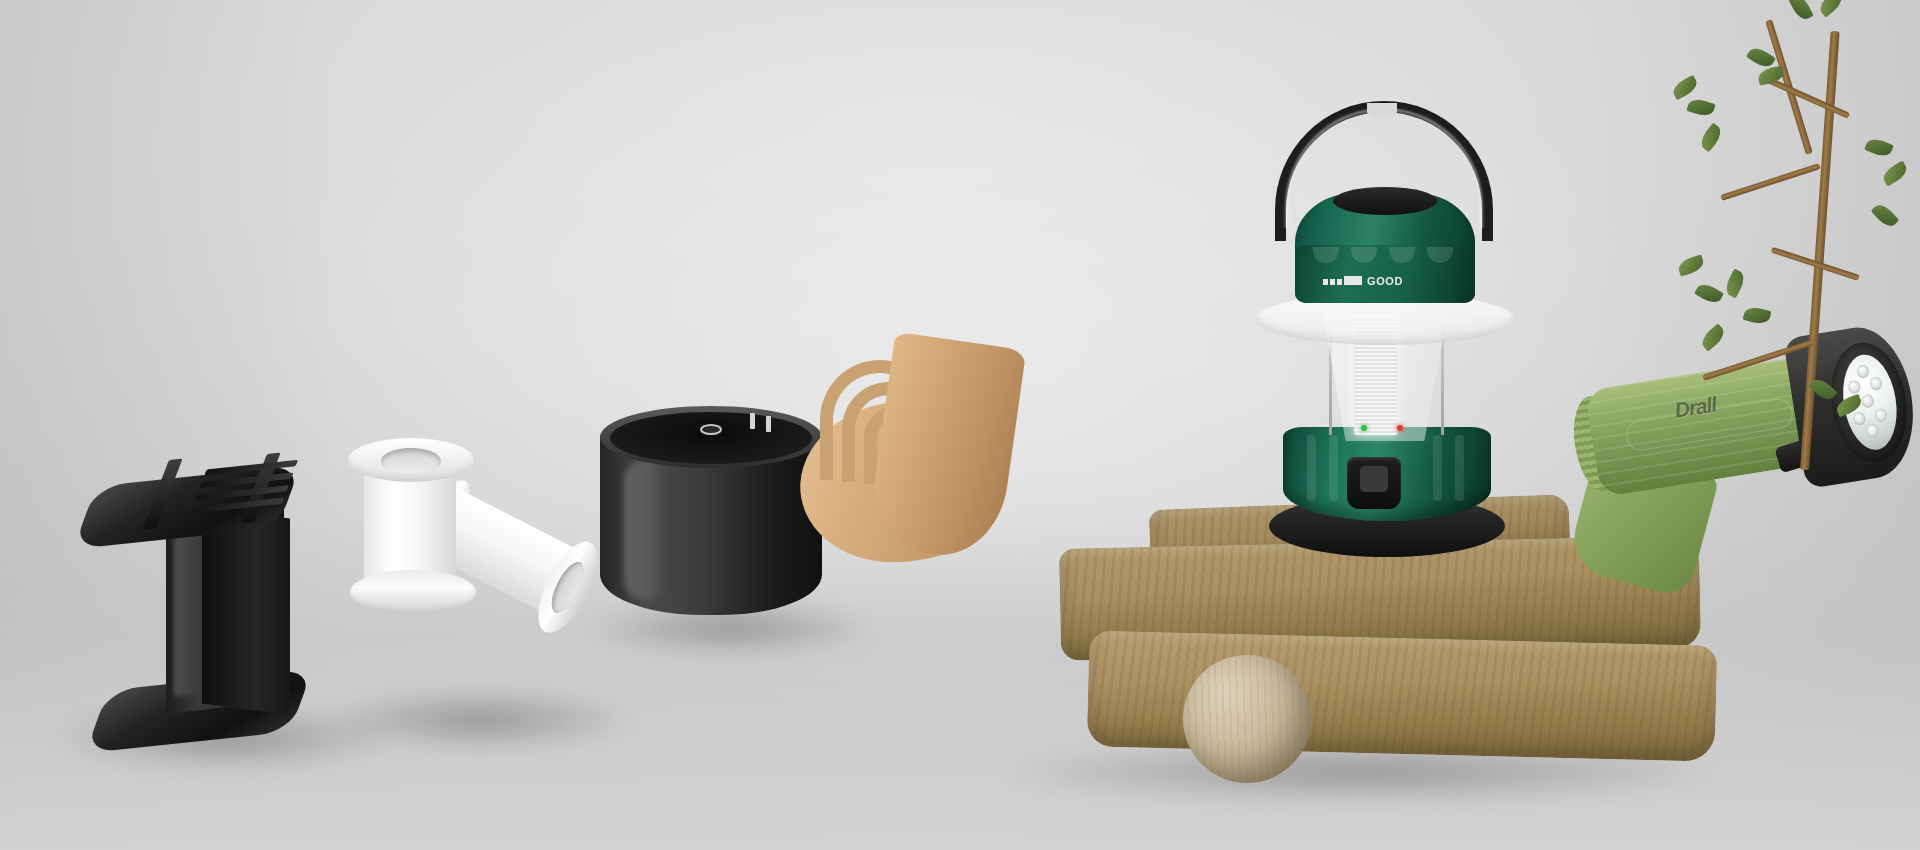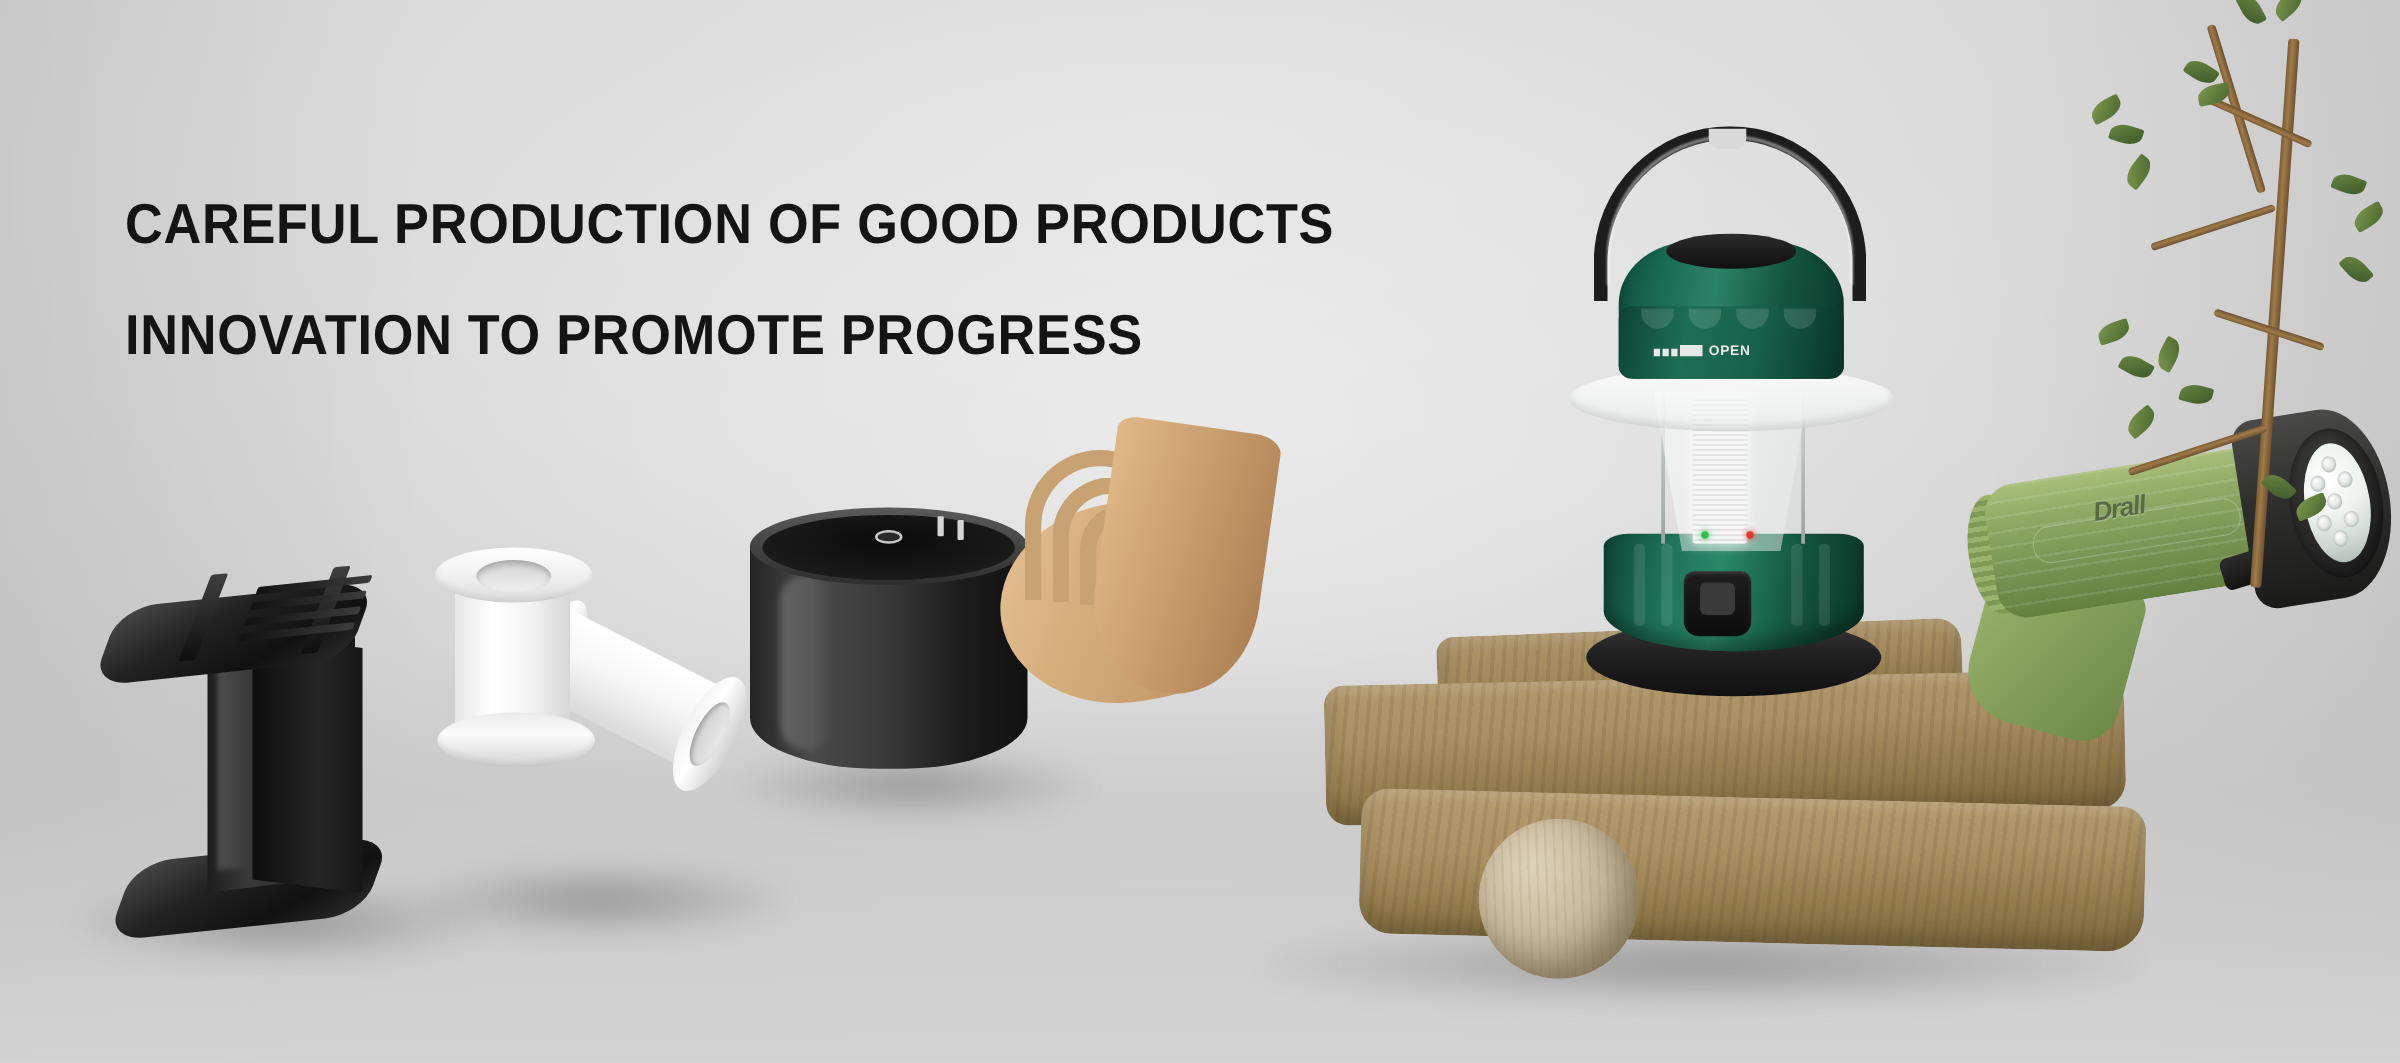--- a/index.html
+++ b/index.html
@@ -413,24 +413,20 @@
   .leaf.d{ background:linear-gradient(140deg,#6d8a45,#4d6a32 60%,#3c5527); }
 </style>
 </head>
 <body>
 
 <div class="banner">
 
   <div class="vignette"></div>
   <div class="floor"></div>
 
-  <div class="headline">
-    <span class="line">CAREFUL PRODUCTION OF GOOD PRODUCTS</span>
-    <span class="line">INNOVATION TO PROMOTE PROGRESS</span>
-  </div>
 
   <div class="shadow-blob" style="left:60px; top:705px; width:330px; height:66px;"></div>
   <div class="p-blackbobbin">
     <div class="bb-flange bot"></div>
     <div class="bb-core"></div>
     <div class="bb-core2"></div>
     <div class="bb-gloss"></div>
     <div class="bb-flange top"></div>
     <div class="bb-rib" style="left:78px;  top:4px;"></div>
     <div class="bb-rib" style="left:176px; top:-2px;"></div>
@@ -516,21 +512,21 @@
     <div class="ln-scallop" style="left:182px;"></div>
     <div class="ln-cap-top"></div>
 
     <div class="ln-open">
       <span class="ln-bars">
           <i></i>
           <i></i>
           <i></i>
           <i></i>
         </span>
-      <span class="ln-open-label">OPEN</span>
+      <span class="ln-open-label">GOOD</span>
     </div>
   </div>
 
   <div class="p-flashlight">
     <div class="fl-grip"></div>
     <div class="fl-tailcap"></div>
     <div class="fl-barrel"></div>
     <div class="fl-seam"></div>
     <div class="fl-logo">Drall</div>
     <div class="fl-trigger"></div>

